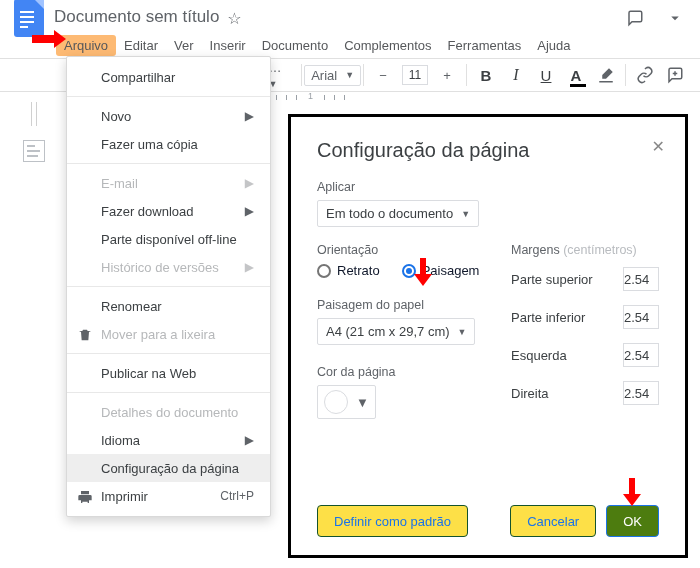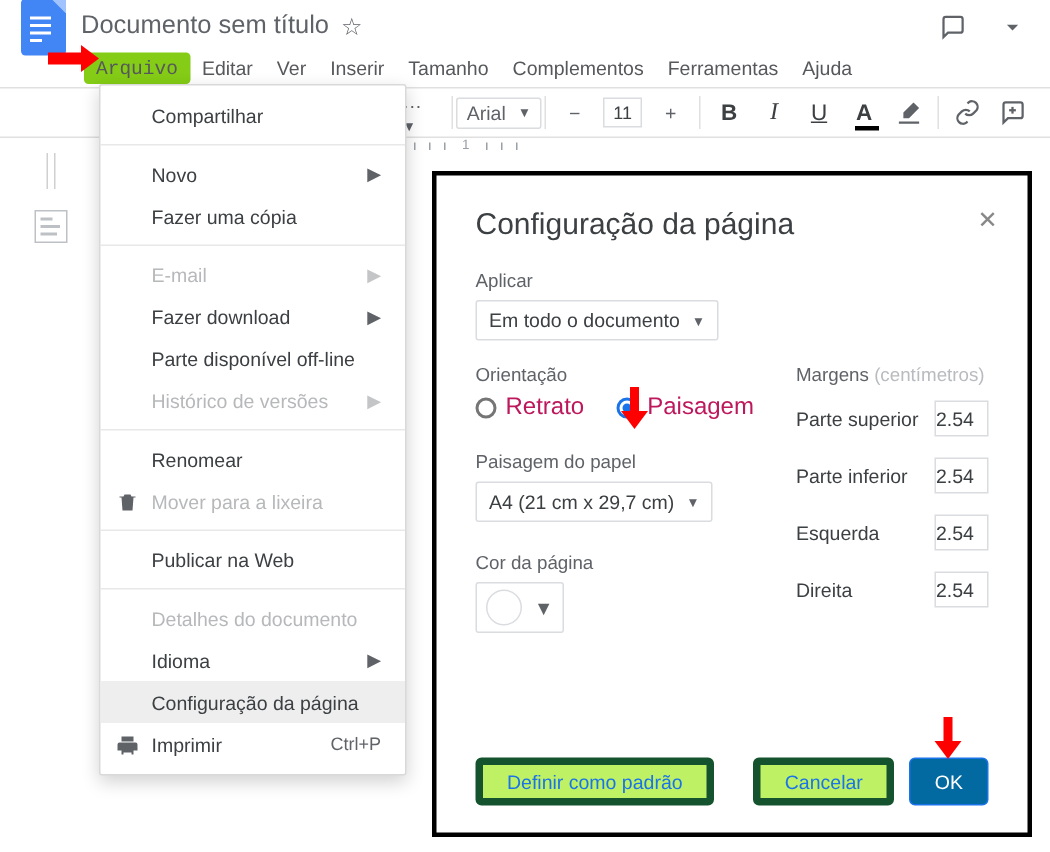--- a/index.html
+++ b/index.html
@@ -14,21 +14,21 @@
   .doc-icon .fold { position:absolute; top:0; right:0; width:10px; height:10px; background:#a0c3ff; clip-path: polygon(100% 0,100% 100%,0 0); }
   .doc-title { font-size: 17px; color:#5f6368; padding-bottom:2px;}
   .star { margin-left: 8px; color:#5f6368; font-size:16px; }
   .spacer { flex: 1 1 auto; }
   .right-icons { display:flex; gap:18px; color:#5f6368; align-items:center; padding-right:4px;}
   .right-icons svg { width:20px; height:20px; }
 
   
   .menubar { display:flex; align-items:center; height:26px; padding-left:56px; font-size:13px; color:#56585b; }
   .menubar span { padding:3px 8px; border-radius:3px; cursor:default; }
-  .menubar span.open { background:#84cc16;font-family:Liberation Mono, monospace; }
+  .menubar span.open { background:#fdba74; }
   .red-arrow-right { position:absolute; top:35px; left:32px; }
   .red-arrow-right .shaft { position:absolute; width:24px; height:8px; background:#f00; top:0; left:0; }
   .red-arrow-right .head  { position:absolute; left:22px; top:-5px; width:0; height:0; border-top:9px solid transparent; border-bottom:9px solid transparent; border-left:12px solid #f00; }
 
   
   .toolbar { height:34px; border-top:1px solid #e0e0e0; border-bottom:1px solid #e0e0e0; display:flex; align-items:center; padding:0 8px; color:#5f6368; font-size:13px; }
   .toolbar .left-blank { width:262px; } 
   .toolbar .seg { display:flex; align-items:center; gap:8px; padding:0 6px; }
   .toolbar .sep { width:1px; height:22px; background:#e0e0e0; margin:0 2px; }
   .toolbar input.fontsize { width:26px; height:20px; text-align:center; border:1px solid #dadce0; font-size:12px; color:#3c4043; }
@@ -75,37 +75,37 @@
   .sect-label { font-size:12.5px; color:#5f6368; margin-bottom:6px; }
   .sect-label .unit { color:#b8bbbf; }
   .select { display:inline-flex; align-items:center; gap:8px; border:1px solid #dadce0; border-radius:2px; padding:5px 8px; font-size:13px; color:#3c4043; background:#fff; }
   .select .chev { font-size:9px; color:#5f6368; }
 
   .cols { display:flex; gap:28px; margin-top:16px; }
   .col-l { flex:1 1 auto; }
   .col-r { width:148px; }
 
   .radios { display:flex; gap:22px; align-items:center; margin-top:2px; }
-  .radio { display:flex; align-items:center; gap:6px; font-size:16px; color:#be185d; }
+  .radio { display:flex; align-items:center; gap:6px; font-size:13px; color:#0f172a; }
   .radio .o { width:14px; height:14px; border:2px solid #757575; border-radius:50%; position:relative; }
   .radio.sel .o { border-color:#1a73e8; }
   .radio.sel .o::after { content:""; position:absolute; inset:2px; background:#1a73e8; border-radius:50%; }
 
   .color-swatch { width:24px; height:24px; border:1px solid #dadce0; border-radius:50%; background:#fff; margin-right:4px;}
   .swatch-wrap { display:inline-flex; align-items:center; gap:4px; border:1px solid #dadce0; border-radius:2px; padding:4px 6px;}
 
   .mrow { display:flex; align-items:center; justify-content:space-between; margin-bottom:14px; }
   .mrow label { font-size:13px; color:#3c4043; }
   .mrow input { width:36px; height:24px; border:1px solid #dadce0; text-align:left; font-size:13px; color:#3c4043; }
 
   .dlg-actions { display:flex; gap:10px; position:absolute; bottom:18px; left:26px; right:26px; }
   .dlg-actions .flex { flex:1 1 auto; }
   .btn { height:32px; padding:0 16px; border-radius:4px; font-size:13px; display:inline-flex; align-items:center; justify-content:center; cursor:pointer; }
-  .btn.ghost { border:5px solid #14532d; color:#1a73e8; background:#bef264; }
-  .btn.primary { background:#0369a1; color:#fff; border:1px solid #1a73e8; }
+  .btn.ghost { border:1px solid #14532d; color:#1a73e8; background:#fde047; }
+  .btn.primary { background:#4d7c0f; color:#fff; border:1px solid #1a73e8; }
 
   .down-arrow { position:relative; width:14px; }
   .down-arrow .shaft { position:absolute; left:4px; top:0; width:6px; height:18px; background:#f00; }
   .down-arrow .head { position:absolute; left:-2px; top:16px; width:0;height:0;border-left:9px solid transparent;border-right:9px solid transparent;border-top:12px solid #f00; }
   .orient-arrow { position:absolute; top:258px; left:416px; z-index:25; }
   .ok-arrow { position:absolute; top:478px; left:625px; z-index:25; }
 
 </style>
 </head>
 <body>
@@ -129,21 +129,21 @@
         </svg>
     </span>
   </div>
 </div>
 
 <div class="menubar">
   <span class="open">Arquivo</span>
   <span>Editar</span>
   <span>Ver</span>
   <span>Inserir</span>
-  <span>Tamanho</span>
+  <span>Documento</span>
   <span>Complementos</span>
   <span>Ferramentas</span>
   <span>Ajuda</span>
 </div>
 <div class="red-arrow-right">
     <div class="shaft"></div>
     <div class="head"></div>
   </div>
 
 <div class="toolbar">

